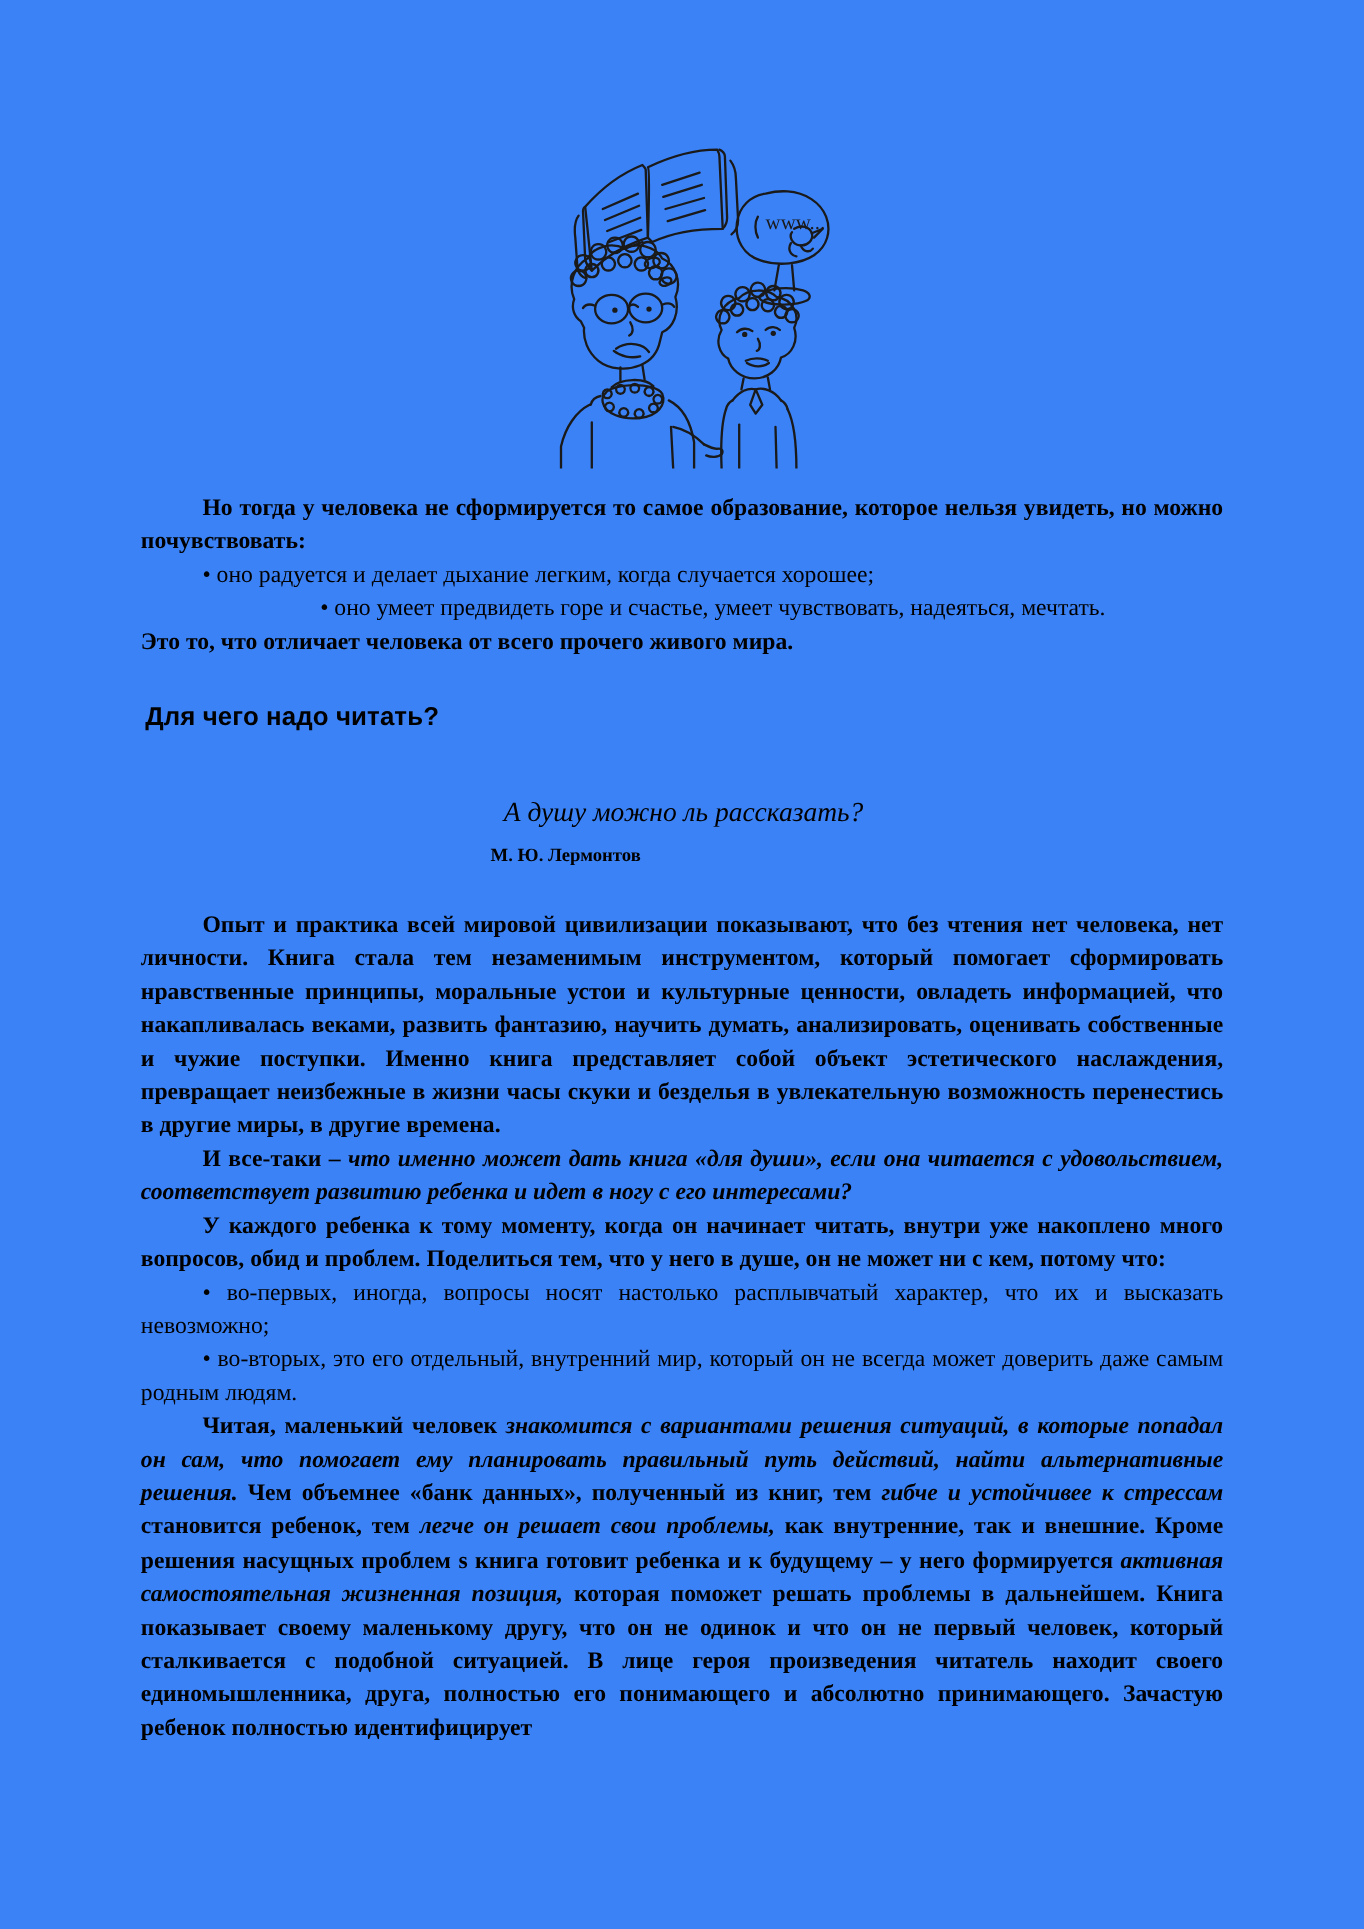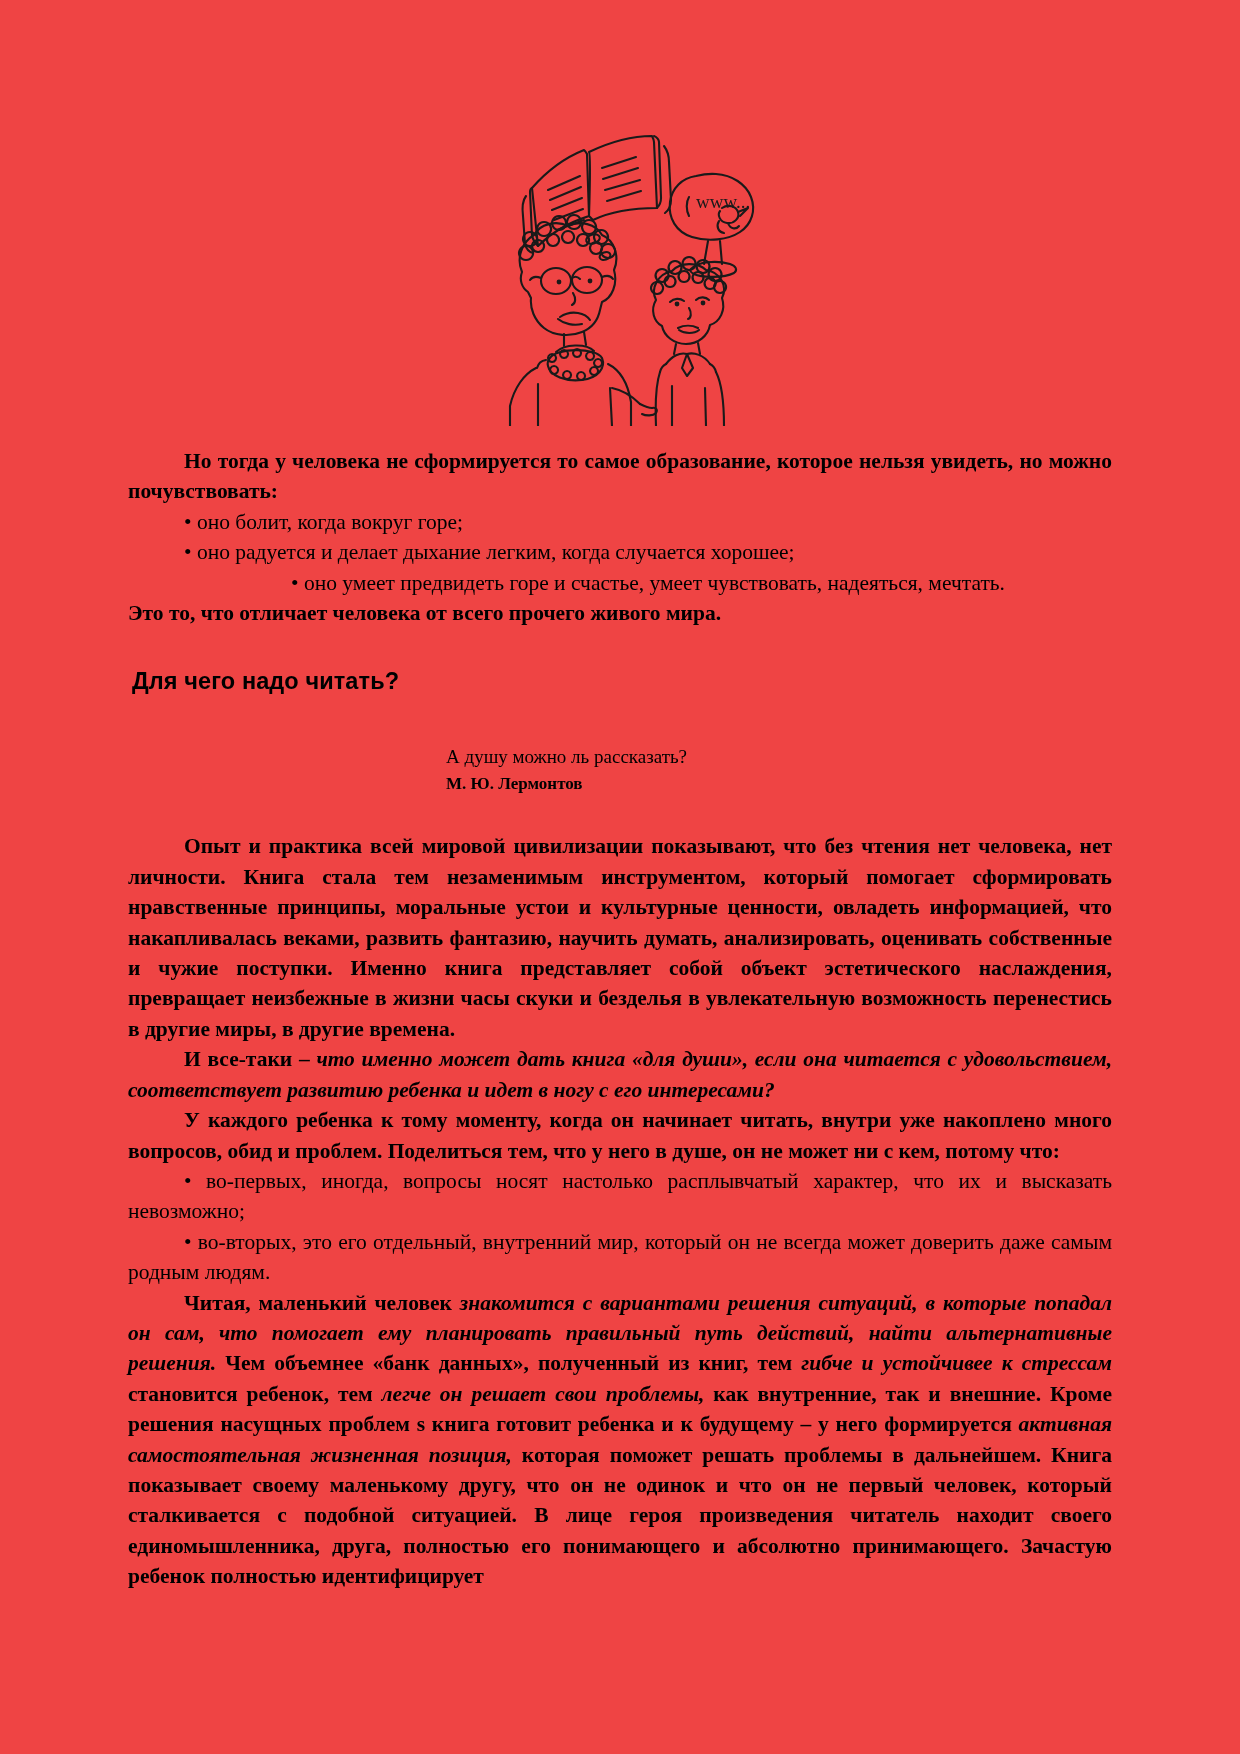--- a/index.html
+++ b/index.html
@@ -15,21 +15,21 @@
     overflow: hidden;
     font-family: "Liberation Serif", "DejaVu Serif", serif;
     color: #000000;
   }
 
   .page {
     position: absolute;
     left: 0; top: 0;
     width: 1240px;
     height: 1754px;
-    background: #ef4444;
+    background: #3b82f6;
   }
 
   
   .illustration-block {
     position: absolute;
     left: 0;
     top: 96px;
     width: 1240px;
     height: 340px;
     display: flex;
@@ -85,24 +85,25 @@
     font-size: 23.5px;
     line-height: 30px;
     text-align: left;
     letter-spacing: 0.1px;
   }
   .spacer-md { height: 34px; }
   .spacer-lg { height: 44px; }
 
   
   .epigraph {
-    margin: 0;
+    margin: 12px;
     padding-left: 318px;
-    font-size: 19px;
+    font-size: 25px;
     line-height: 26px;
+    font-style: italic;
     text-align: left;
   }
   .epigraph-author {
     margin: 0;
     padding-left: 318px;
     font-size: 17px;
     line-height: 27px;
     font-weight: bold;
     text-align: left;
   }
@@ -248,21 +249,20 @@
         </g>
 
       </g>
     </svg>
   </div>
 
   <div class="body-area">
 
     <p class="para indent">Но тогда у человека не сформируется то самое образование, которое нельзя увидеть, но можно почувствовать:</p>
 
-    <p class="bullet">• оно болит, когда вокруг горе;</p>
     <p class="bullet">• оно радуется и делает дыхание легким, когда случается хорошее;</p>
     <p class="bullet bullet-last">• оно умеет предвидеть горе и счастье, умеет чувствовать, надеяться, мечтать.</p>
 
     <p class="para noindent">Это то, что отличает человека от всего прочего живого мира.</p>
 
 
     <div class="spacer-md"></div>
 
     <h1 class="section-title">Для чего надо читать?</h1>
 

